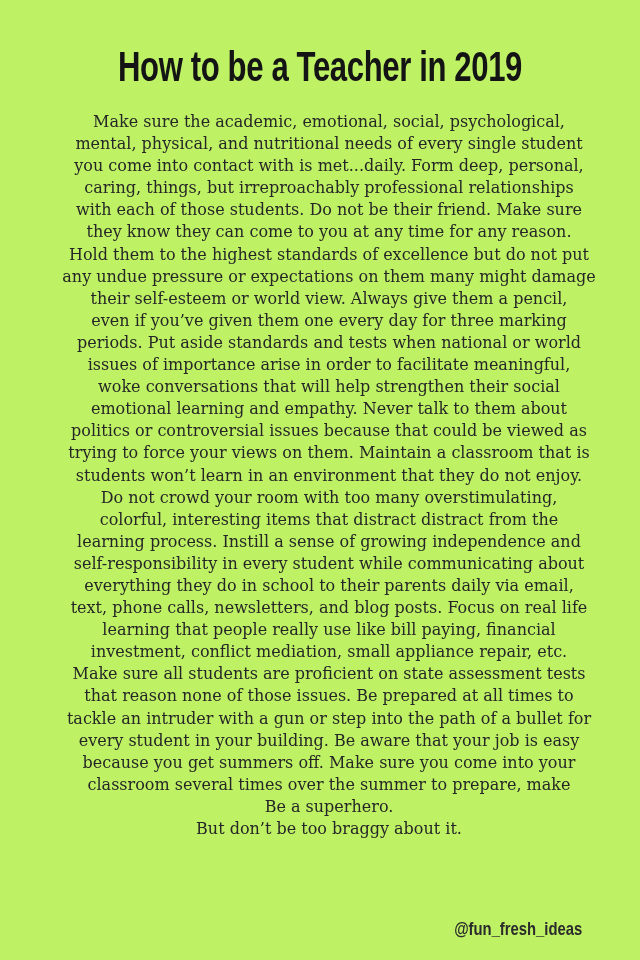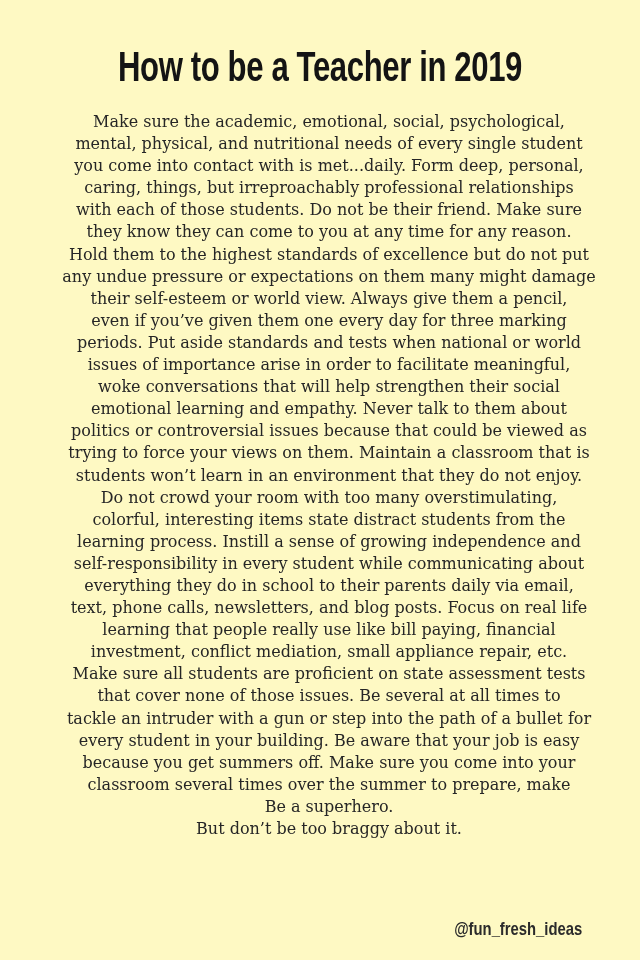--- a/index.html
+++ b/index.html
@@ -53,21 +53,21 @@
     font-size: 19px;
     color: #2b2b2b;
     transform: scaleX(0.78);
     transform-origin: 100% 50%;
     white-space: nowrap;
   }
 </style>
 </head>
 <body>
 
-<div class="page" style="background: #fef9c3;">
+<div class="page" style="background: #bef264;">
   <h1 class="title" style="color: rgb(20, 20, 20);">How to be a Teacher in 2019</h1>
 
   <div class="body-text" style="color: rgb(38, 38, 38);">
       <div class="line">Make sure the academic, emotional, social, psychological,</div>
       <div class="line">mental, physical, and nutritional needs of every single student</div>
       <div class="line">you come into contact with is met...daily. Form deep, personal,</div>
       <div class="line">caring, things, but irreproachably professional relationships</div>
       <div class="line">with each of those students. Do not be their friend. Make sure</div>
       <div class="line">they know they can come to you at any time for any reason.</div>
       <div class="line">Hold them to the highest standards of excellence but do not put</div>
@@ -75,29 +75,29 @@
       <div class="line">their self-esteem or world view. Always give them a pencil,</div>
       <div class="line">even if you’ve given them one every day for three marking</div>
       <div class="line">periods. Put aside standards and tests when national or world</div>
       <div class="line">issues of importance arise in order to facilitate meaningful,</div>
       <div class="line">woke conversations that will help strengthen their social</div>
       <div class="line">emotional learning and empathy. Never talk to them about</div>
       <div class="line">politics or controversial issues because that could be viewed as</div>
       <div class="line">trying to force your views on them. Maintain a classroom that is</div>
       <div class="line">students won’t learn in an environment that they do not enjoy.</div>
       <div class="line">Do not crowd your room with too many overstimulating,</div>
-      <div class="line">colorful, interesting items state distract students from the</div>
+      <div class="line">colorful, interesting items that distract distract from the</div>
       <div class="line">learning process. Instill a sense of growing independence and</div>
       <div class="line">self-responsibility in every student while communicating about</div>
       <div class="line">everything they do in school to their parents daily via email,</div>
       <div class="line">text, phone calls, newsletters, and blog posts. Focus on real life</div>
       <div class="line">learning that people really use like bill paying, financial</div>
       <div class="line">investment, conflict mediation, small appliance repair, etc.</div>
       <div class="line">Make sure all students are proficient on state assessment tests</div>
-      <div class="line">that cover none of those issues. Be several at all times to</div>
+      <div class="line">that reason none of those issues. Be prepared at all times to</div>
       <div class="line">tackle an intruder with a gun or step into the path of a bullet for</div>
       <div class="line">every student in your building. Be aware that your job is easy</div>
       <div class="line">because you get summers off. Make sure you come into your</div>
       <div class="line">classroom several times over the summer to prepare, make</div>
       <div class="line">Be a superhero.</div>
       <div class="line">But don’t be too braggy about it.</div>
     </div>
 
   <div class="watermark">@fun_fresh_ideas</div>
 </div>

